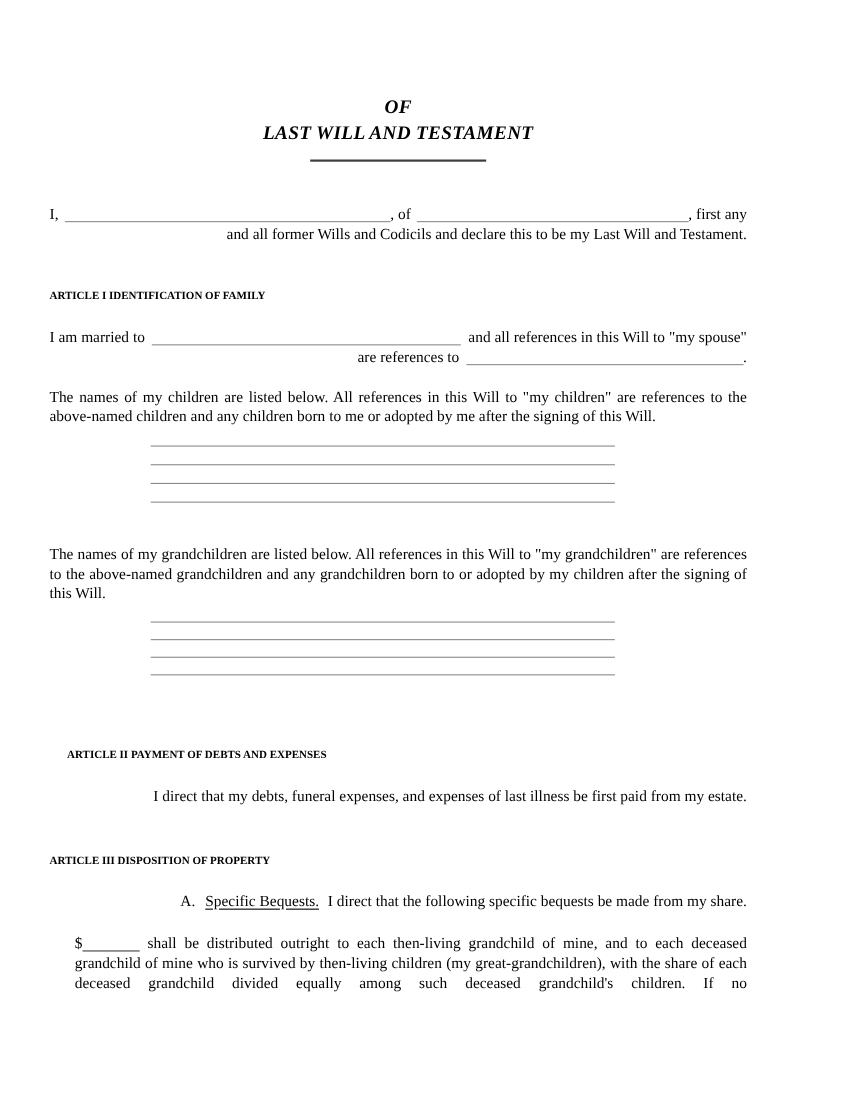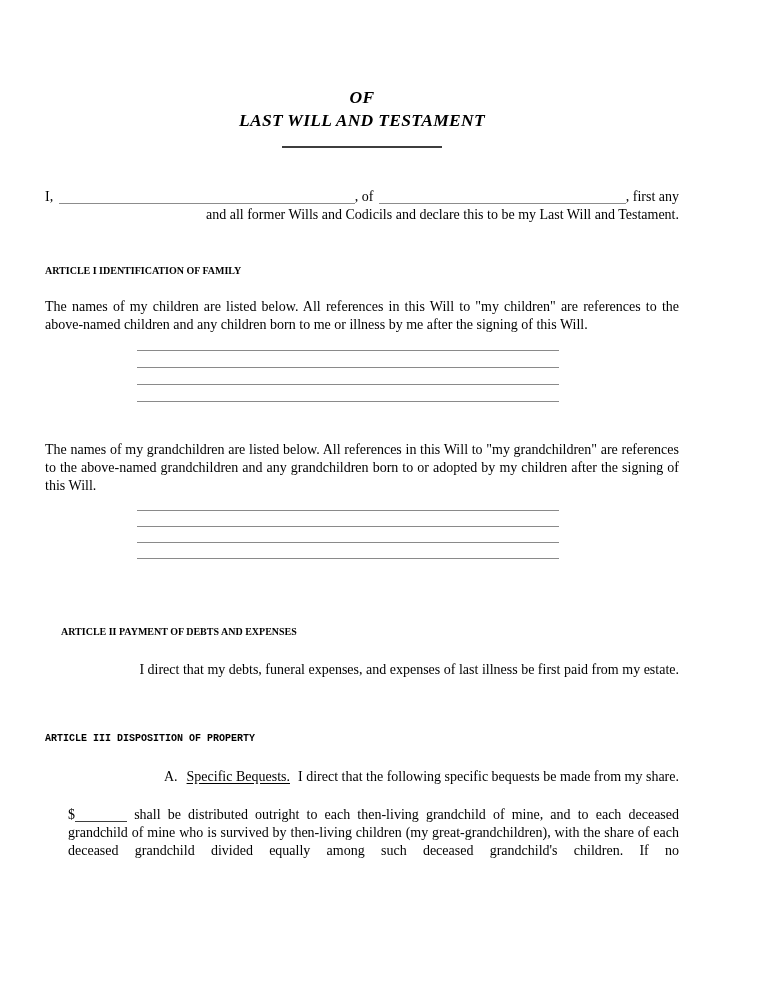--- a/index.html
+++ b/index.html
@@ -53,21 +53,21 @@
   }
   .ruled-row.short{height:16px;}
   
   .mt-opening{margin-top:40px;}
   .mt-art1{margin-top:38px;}
   .mt-married{margin-top:20px;}
   .mt-children{margin-top:18px;}
   .mt-gc{margin-top:39px;}
   .mt-art2{margin-top:64px;margin-left:16px;}
   .mt-debts{margin-top:20px;}
-  .mt-art3{margin-top:51px;font-family:Liberation Mono, monospace;}
+  .mt-art3{margin-top:40px;}
   .mt-itema{margin-top:20px;}
   .mt-bequest{margin-top:20px;}
   
   .item-label{margin-right:9px;}
   .item-title{text-decoration:underline;text-underline-offset:2px;}
   .item-body{margin-left:8px;}
   .bequest{
     margin-left:23px;
     text-align:justify;
     text-align-last:justify;
@@ -92,22 +92,32 @@
       <span class="blank grow12"></span>
       <span class="txt">, of</span>
       <span class="blank grow10"></span>
       <span class="txt">, first any</span>
     </div>
     <div class="para-left">and all former Wills and Codicils and declare this to be my Last Will and Testament.</div>
   </div>
 
   <div class="heading mt-art1">ARTICLE I IDENTIFICATION OF FAMILY</div>
 
+  <div class="mt-married">
+    <div class="flexline">
+      <span class="txt">I am married to</span>
+      <span class="blank grow-married"></span>
+      <span class="txt">and all references in this Will to "my spouse"</span>
+    </div>
+    <div class="para-left">
+      <span>are references to</span><span class="blank-inline blank-ref"></span><span>.</span>
+    </div>
+  </div>
 
-  <div class="para mt-children">The names of my children are listed below. All references in this Will to "my children" are references to the above-named children and any children born to me or illness by me after the signing of this Will.</div>
+  <div class="para mt-children">The names of my children are listed below. All references in this Will to "my children" are references to the above-named children and any children born to me or adopted by me after the signing of this Will.</div>
 
   <div class="ruled-list">
     <div class="ruled-row"></div>
     <div class="ruled-row"></div>
     <div class="ruled-row"></div>
     <div class="ruled-row"></div>
   </div>
 
   <div class="para mt-gc">The names of my grandchildren are listed below. All references in this Will to "my grandchildren" are references to the above-named grandchildren and any grandchildren born to or adopted by my children after the signing of this Will.</div>
 

